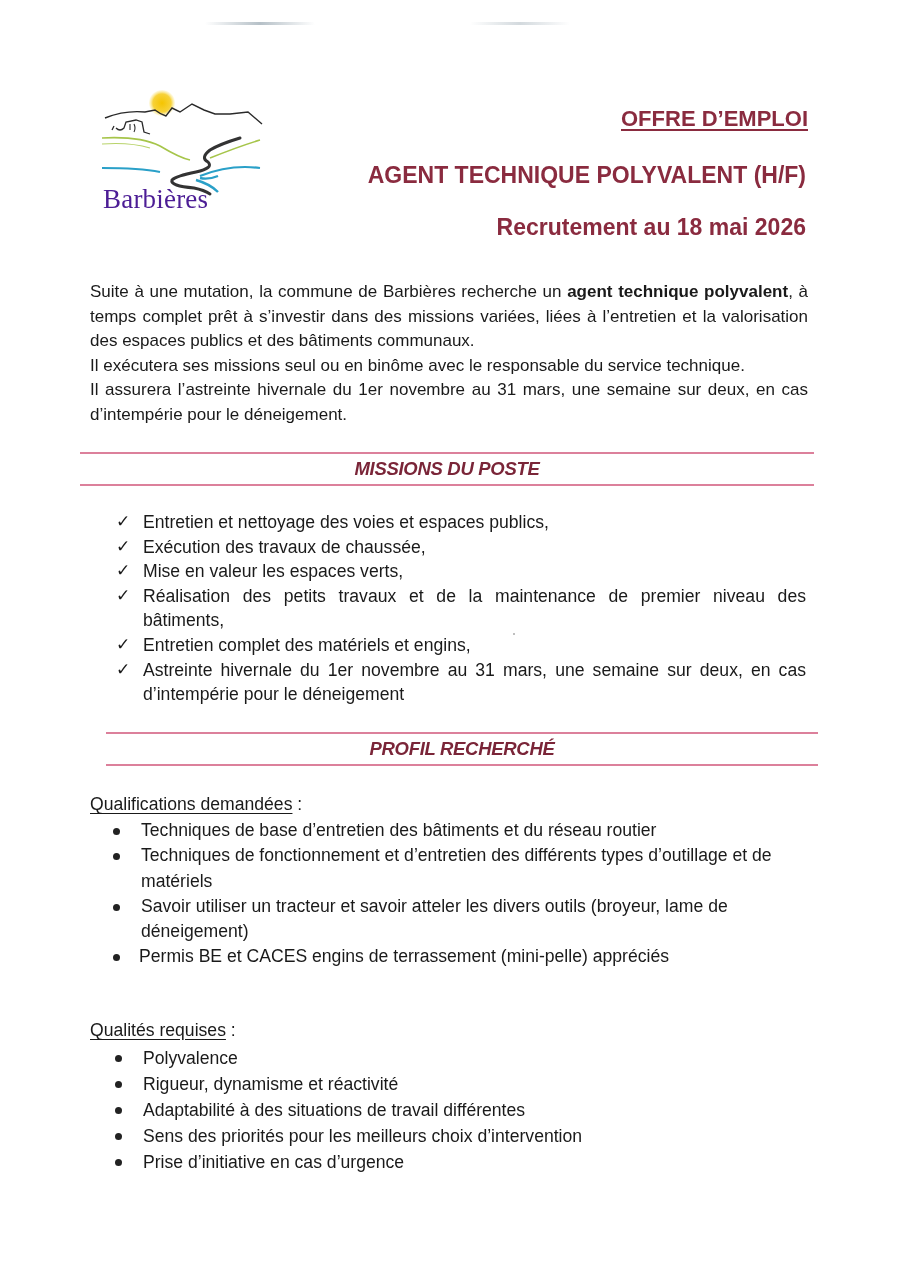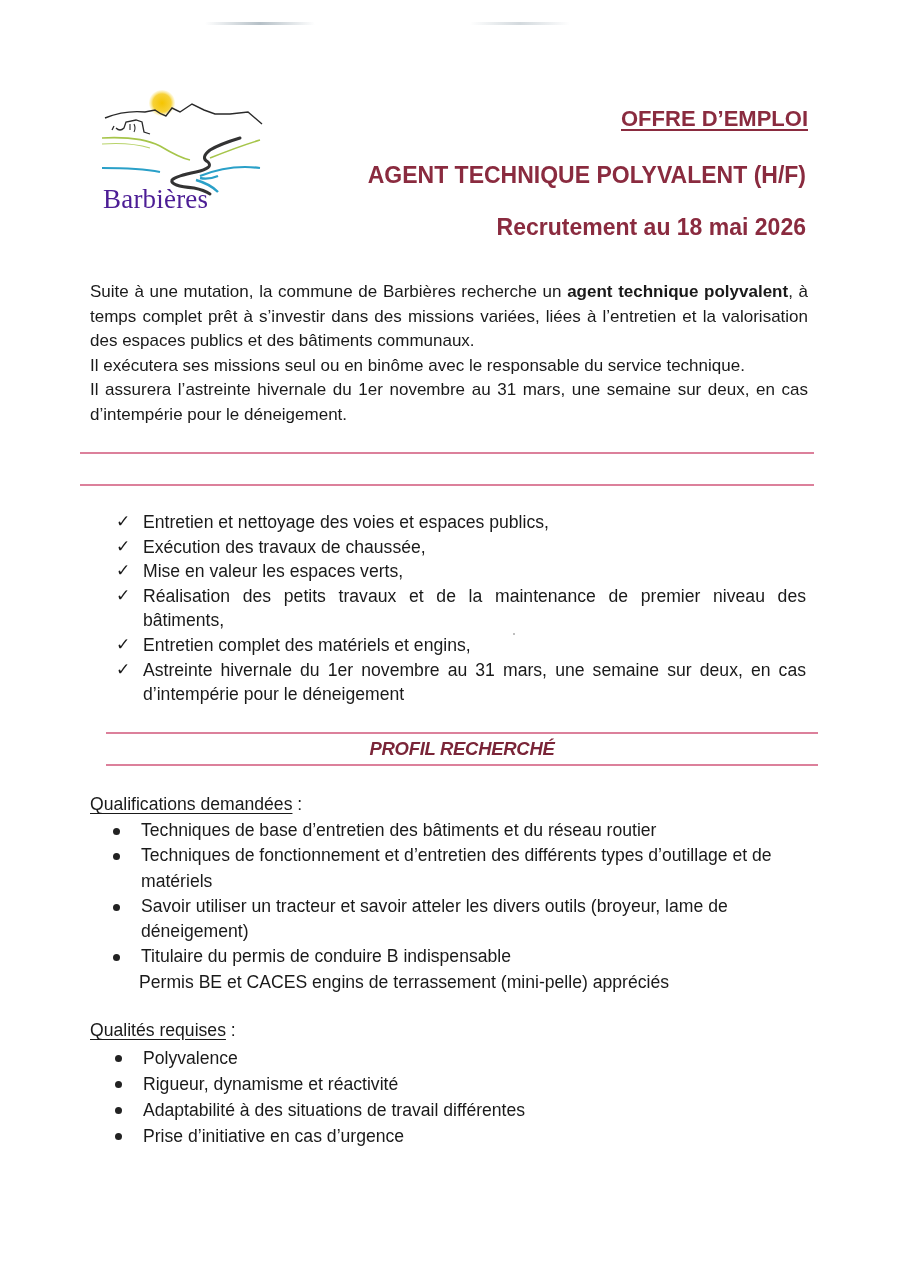--- a/index.html
+++ b/index.html
@@ -70,20 +70,21 @@
 <div class="job-date">Recrutement au 18 mai 2026</div>
 
 <div class="intro">
   <p><span>Suite à une mutation, la commune de Barbières recherche un </span><b>agent technique polyvalent</b><span>, à temps complet prêt à s’investir dans des missions variées, liées à l’entretien et la valorisation des espaces publics et des bâtiments communaux.</span></p>
   <p style="text-align:left">Il exécutera ses missions seul ou en binôme avec le responsable du service technique.</p>
   <p>Il assurera l’astreinte hivernale du 1er novembre au 31 mars, une semaine sur deux, en cas d’intempérie pour le déneigement.</p>
 </div>
 
 <div class="section-band" style="top:452px;">
   <div class="rule top"></div>
+  <div class="label">MISSIONS DU POSTE</div>
   <div class="rule bottom"></div>
 </div>
 
 <ul class="missions">
   <li><span class="check">✓</span><span>Entretien et nettoyage des voies et espaces publics,</span></li>
   <li><span class="check">✓</span><span>Exécution des travaux de chaussée,</span></li>
   <li><span class="check">✓</span><span>Mise en valeur les espaces verts,</span></li>
   <li><span class="check">✓</span><span>Réalisation des petits travaux et de la maintenance de premier niveau des bâtiments,</span></li>
   <li><span class="check">✓</span><span>Entretien complet des matériels et engins,</span></li>
   <li><span class="check">✓</span><span>Astreinte hivernale du 1er novembre au 31 mars, une semaine sur deux, en cas d’intempérie pour le déneigement</span></li>
@@ -95,22 +96,23 @@
   <div class="rule top"></div>
   <div class="label">PROFIL RECHERCHÉ</div>
   <div class="rule bottom"></div>
 </div>
 
 <div class="subhead" style="top:794px;"><span class="u">Qualifications demandées</span><span> :</span></div>
 <ul class="bullets" style="top:818px;">
   <li><span class="dot"></span><span>Techniques de base d’entretien des bâtiments et du réseau routier</span></li>
   <li><span class="dot"></span><span>Techniques de fonctionnement et d’entretien des différents types d’outillage et de matériels</span></li>
   <li><span class="dot"></span><span>Savoir utiliser un tracteur et savoir atteler les divers outils (broyeur, lame de déneigement)</span></li>
-  <li><span class="dot"></span><span>Titulaire du permis de conduire B indispensable</span><span class="extra">Permis BE et CACES engins de terrassement (mini-pelle) appréciés</span></li>
+  <li><span class="dot"></span><span class="extra">Permis BE et CACES engins de terrassement (mini-pelle) appréciés</span></li>
 </ul>
 
 <div class="subhead" style="top:1020px;"><span class="u">Qualités requises</span><span> :</span></div>
 <ul class="bullets" style="top:1045px;left:114px;line-height:26px;">
   <li><span class="dot"></span><span>Polyvalence</span></li>
   <li><span class="dot"></span><span>Rigueur, dynamisme et réactivité</span></li>
   <li><span class="dot"></span><span>Adaptabilité à des situations de travail différentes</span></li>
+  <li><span class="dot"></span><span>Sens des priorités pour les meilleurs choix d’intervention</span></li>
   <li><span class="dot"></span><span>Prise d’initiative en cas d’urgence</span></li>
 </ul>
 
 </body></html>

